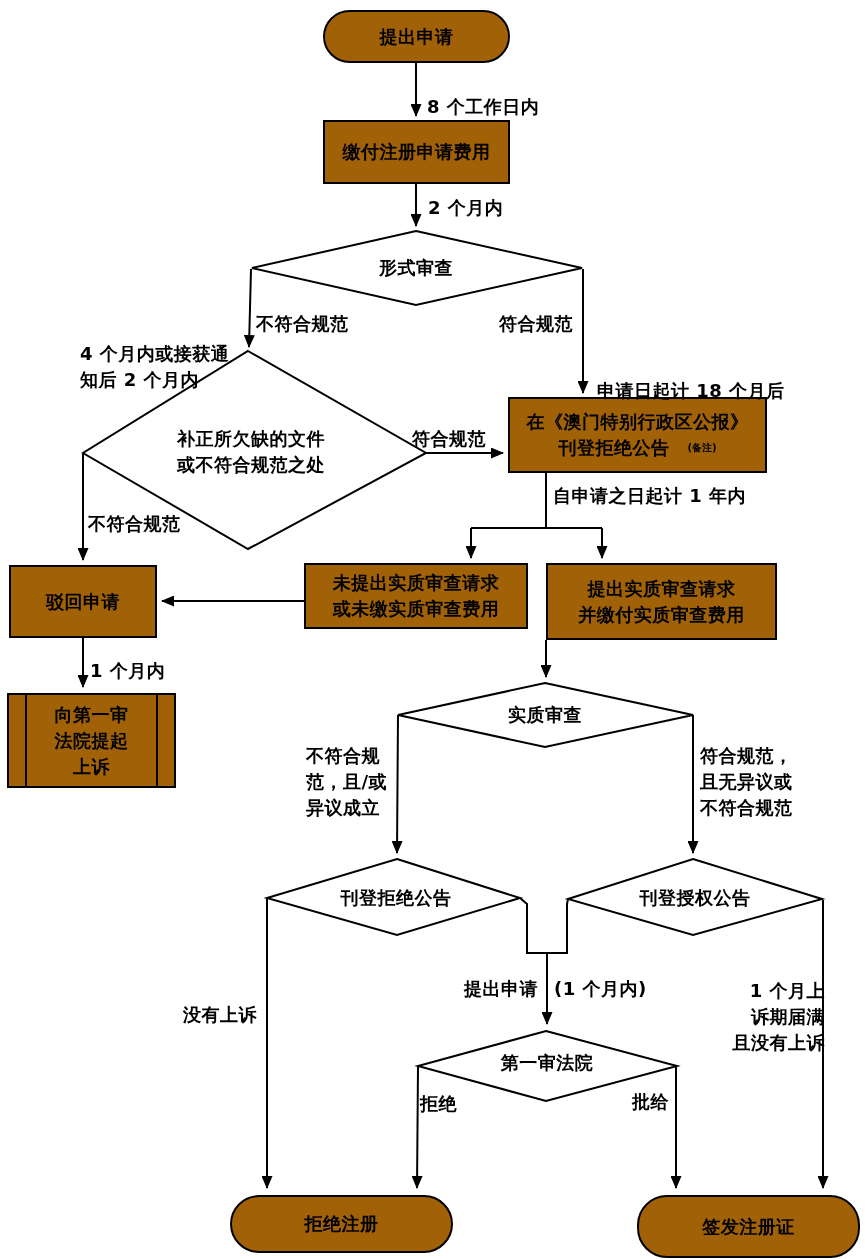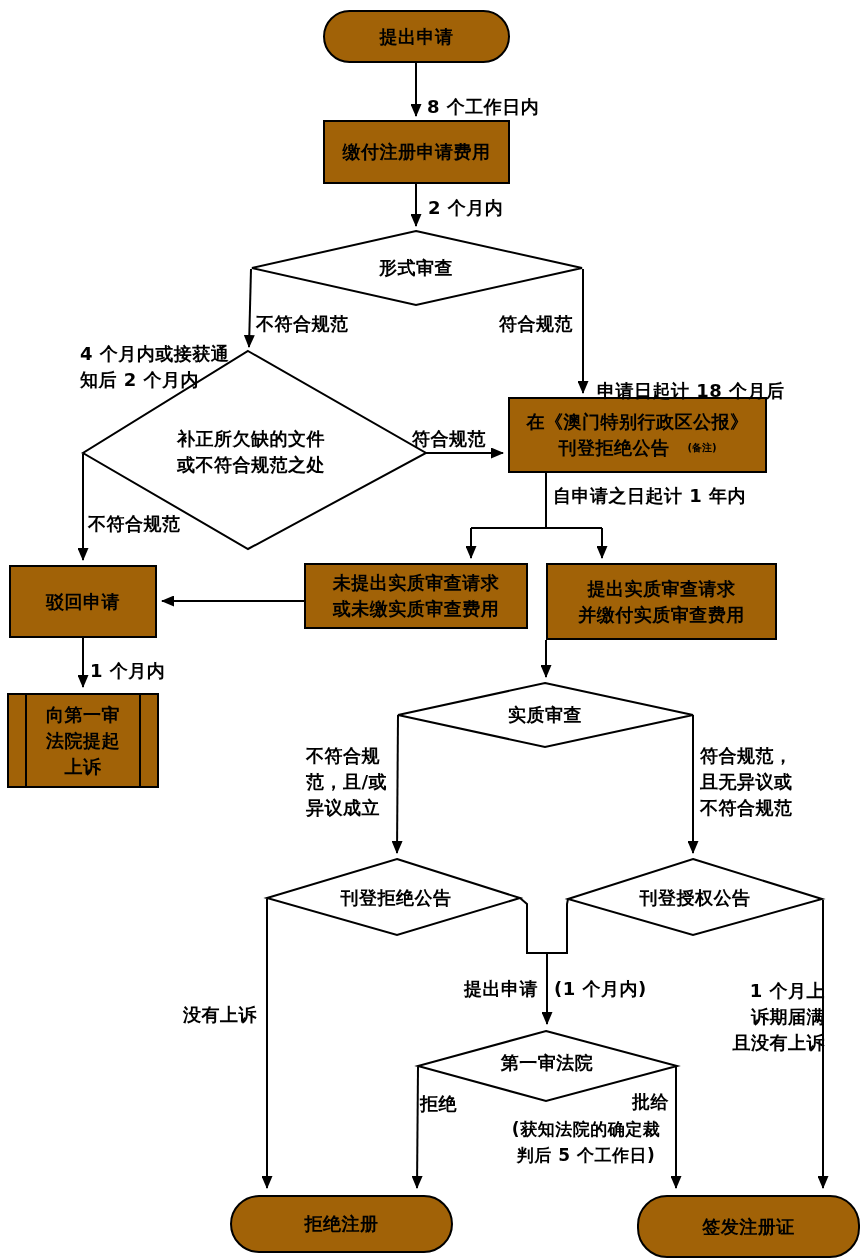--- a/index.html
+++ b/index.html
@@ -111,21 +111,21 @@
 
   <div class="node-rect" style="left:546px;top:563px;width:231px;height:77px;">
     <div class="pre">提出实质审查请求
 并缴付实质审查费用</div>
   </div>
 
   <div class="node-rect" style="left:9px;top:565px;width:148px;height:73px;">
     <div>驳回申请</div>
   </div>
 
-  <div class="node-rect" style="left:7px;top:693px;width:152px;height:95px;">
+  <div class="node-rect" style="left:7px;top:693px;width:169px;height:95px;">
     <div class="bar" style="left:16px;"></div>
     <div class="bar" style="right:16px;"></div>
     <div class="pre">向第一审
 法院提起
 上诉</div>
   </div>
 
   <div class="node-rect stadium" style="left:230px;top:1195px;width:223px;height:58px;">
     <div>拒绝注册</div>
   </div>
@@ -160,16 +160,14 @@
 且无异议或
 不符合规范</div>
   <div class="lbl right" style="left:450px;top:976px;width:88px;">提出申请</div>
   <div class="lbl" style="left:554px;top:976px;">(1 个月内)</div>
   <div class="lbl" style="left:183px;top:1002px;">没有上诉</div>
   <div class="lbl right" style="left:730px;top:978px;width:95px;">1 个月上
 诉期届满
 且没有上诉</div>
   <div class="lbl" style="left:420px;top:1091px;">拒绝</div>
   <div class="lbl" style="left:632px;top:1089px;">批给</div>
-  <div class="lbl center" style="left:500px;top:1116px;width:172px;font-size:17px;">(获知法院的确定裁
-判后 5 个工作日)</div>
 
 </div>
 
 </body></html>

